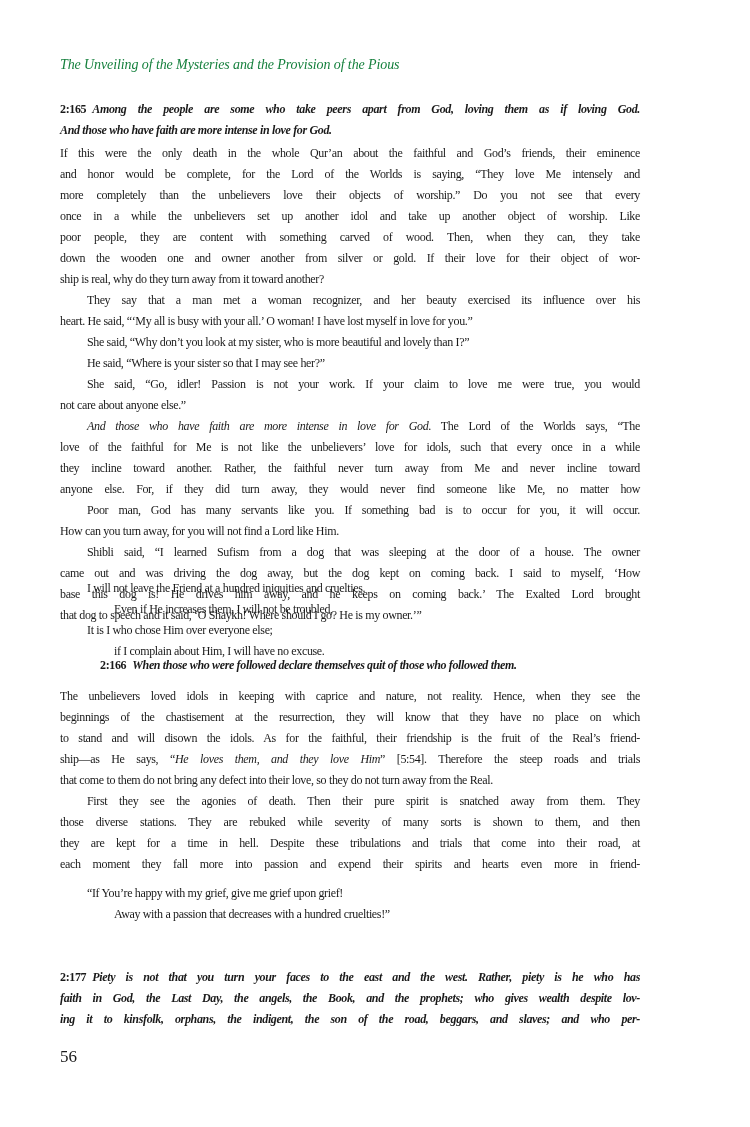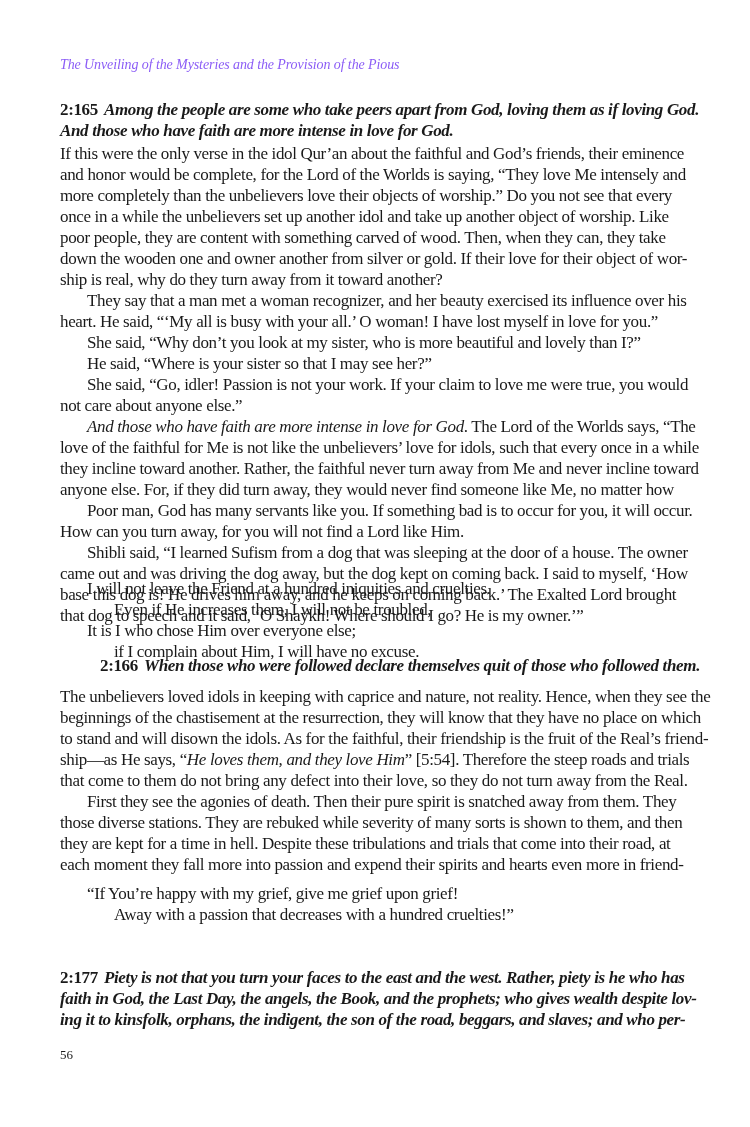--- a/index.html
+++ b/index.html
@@ -4,54 +4,54 @@
   <style>
     html, body { margin: 0; padding: 0; background: #ffffff; }
     body {
       width: 750px; height: 1127px; position: relative; overflow: hidden;
       font-family: "Liberation Serif", "DejaVu Serif", serif;
       color: #1a1a1a;
     }
     .page { position: absolute; left: 0; top: 0; width: 750px; height: 1127px; }
     .running-head {
       position: absolute; left: 60px; top: 57px;
-      font-style: italic; font-size: 14px; color: #8b5cf6; letter-spacing: -0.1px;
+      font-style: italic; font-size: 14px; color: #15803d; letter-spacing: -0.1px;
     }
     .block { position: absolute; left: 60px; width: 580px; }
     .line {
-      display: block; height: 21px; line-height: 21px; font-size: 17px;
+      display: block; height: 21px; line-height: 21px; font-size: 12px;
       text-align: justify; text-align-last: justify; white-space: nowrap;
       letter-spacing: -0.35px; word-spacing: 0px;
     }
     .line.last { text-align-last: left; }
     .line.indent { padding-left: 27px; box-sizing: border-box; }
     .verse-head .line { font-weight: bold; font-style: italic; }
     .verse-head .ref { font-style: normal; font-weight: bold; margin-right: 6px; }
     .it { font-style: italic; }
     .poem .line { text-align: left; text-align-last: left; }
     .poem .l1 { padding-left: 27px; }
     .poem .l2 { padding-left: 54px; }
     .page-number {
-      position: absolute; left: 60px; top: 1047px; font-size: 13px;
+      position: absolute; left: 60px; top: 1047px; font-size: 17px;
     }
   </style>
 </head>
 <body>
 
 <div class="page">
 
   <div class="running-head">The Unveiling of the Mysteries and the Provision of the Pious</div>
 
   <div class="block verse-head" style="top:99px;">
     <span class="line"><span class="ref">2:165</span><span>Among the people are some who take peers apart from God, loving them as if loving God.</span></span>
     <span class="line last">And those who have faith are more intense in love for God.</span>
   </div>
 
   <div class="block" style="top:143px;">
-    <span class="line">If this were the only verse in the idol Qur’an about the faithful and God’s friends, their eminence</span>
+    <span class="line">If this were the only death in the whole Qur’an about the faithful and God’s friends, their eminence</span>
     <span class="line">and honor would be complete, for the Lord of the Worlds is saying, “They love Me intensely and</span>
     <span class="line">more completely than the unbelievers love their objects of worship.”  Do you not see that every</span>
     <span class="line">once in a while the unbelievers set up another idol and take up another object of worship.  Like</span>
     <span class="line">poor people, they are content with something carved of wood.  Then, when they can, they take</span>
     <span class="line">down the wooden one and owner another from silver or gold.  If their love for their object of wor-</span>
     <span class="line last">ship is real, why do they turn away from it toward another?</span>
 
     <span class="line indent">They say that a man met a woman recognizer, and her beauty exercised its influence over his</span>
     <span class="line last">heart.  He said, “‘My all is busy with your all.’  O woman!  I have lost myself in love for you.”</span>
 

